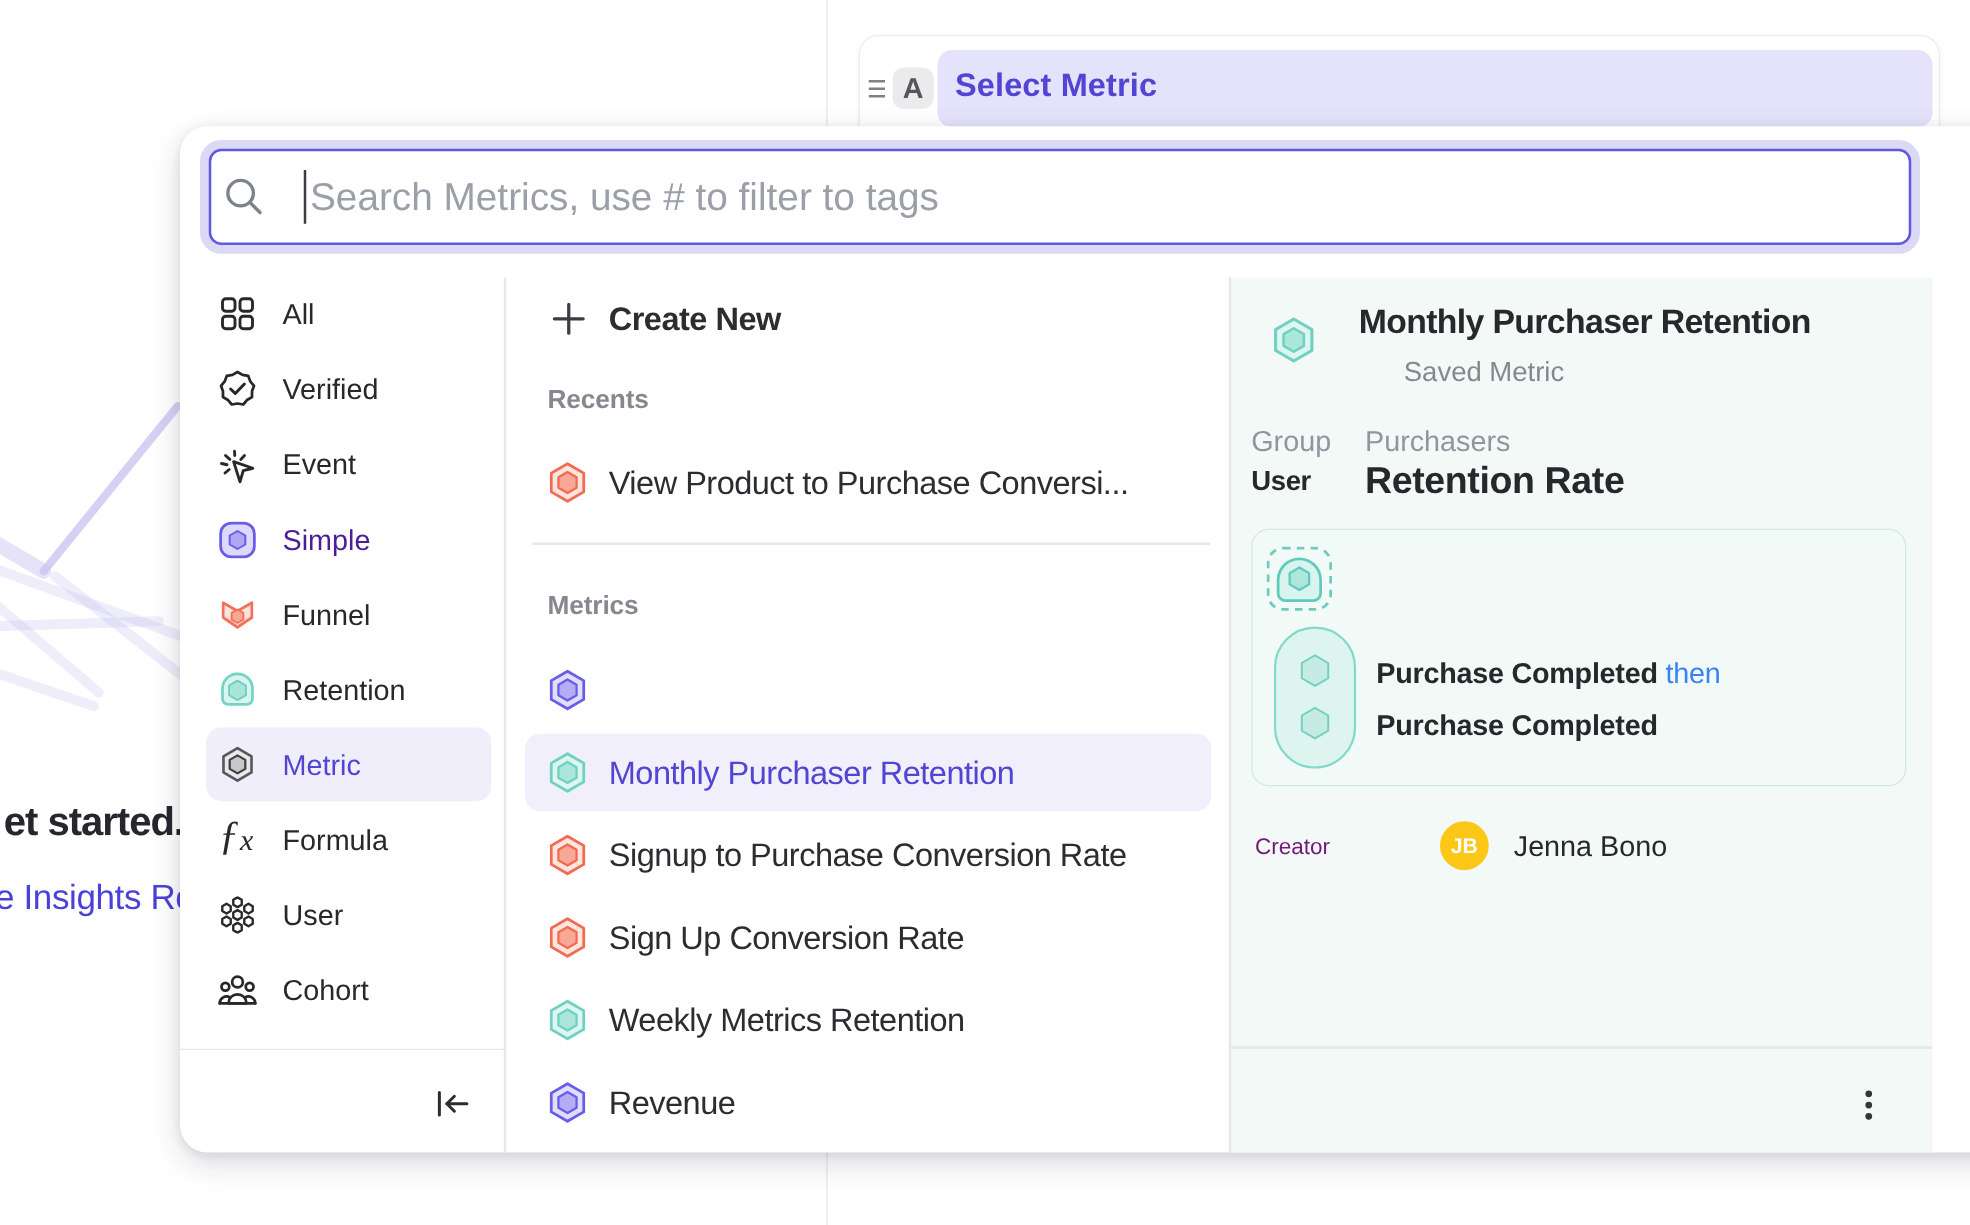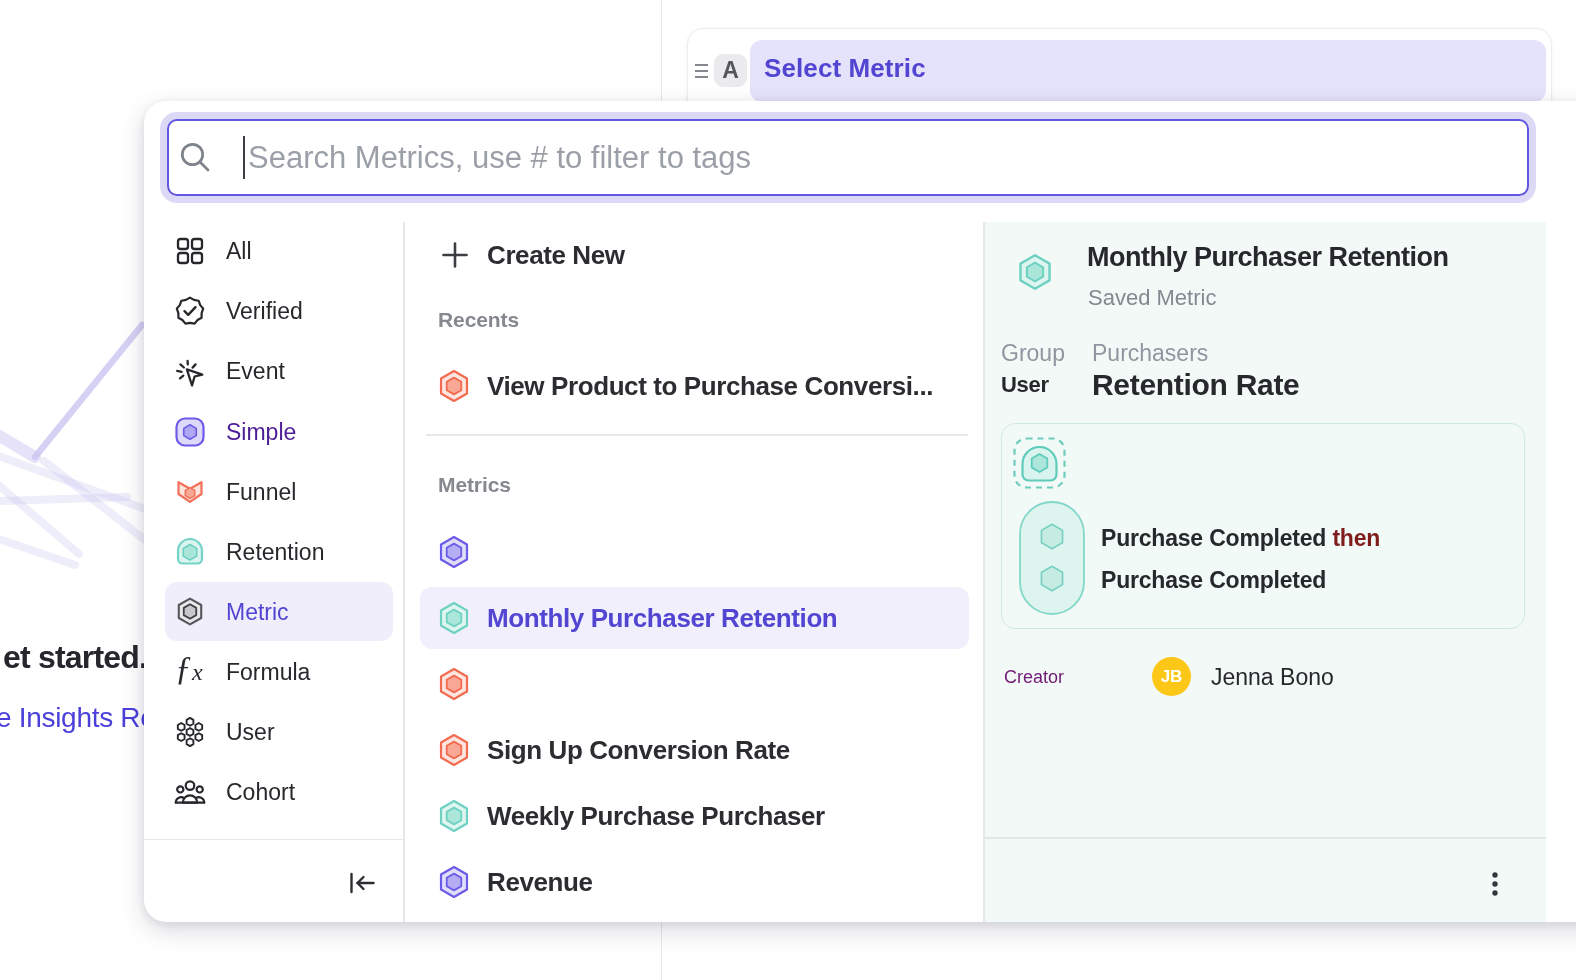--- a/index.html
+++ b/index.html
@@ -1,21 +1,21 @@
 <!DOCTYPE html>
 <html><head><meta charset="utf-8"><style>
 *{margin:0;padding:0;box-sizing:border-box}
 html,body{width:1576px;height:980px;background:#fff;overflow:hidden}
 body{font-family:"Liberation Sans",sans-serif;-webkit-font-smoothing:antialiased}
 #stage{position:relative;width:1576px;height:980px;background:#fff;overflow:hidden}
 .abs{position:absolute}
 .vline{position:absolute;width:1.5px;background:#e7e7ea}
 .txt{position:absolute;white-space:nowrap}
 .sbitem{position:absolute;left:79px;height:32px;line-height:32px;font-size:23px;font-weight:400;color:#26282c;letter-spacing:0}
-.mitem{position:absolute;left:340px;height:36px;line-height:36px;font-size:26px;font-weight:700;color:#2b2d31;letter-spacing:-0.4px}
+.mitem{position:absolute;left:340px;height:36px;line-height:36px;font-size:26px;font-weight:400;color:#2b2d31;letter-spacing:-0.4px}
 .lbl{position:absolute;left:291px;height:26px;line-height:26px;font-size:21px;font-weight:700;color:#85898f;letter-spacing:-0.1px}
 .hdiv{position:absolute;height:1.5px;background:#e7e7ea}
 </style></head><body>
 <div id="stage">
 
 <div class="vline" style="left:660.5px;top:0;height:980px"></div>
 <svg class="abs" style="left:0;top:0" width="200" height="620" viewBox="0 0 200 620">
 <g stroke="#c7c2f0" fill="none" stroke-linecap="round">
 <path d="M142,325 L35,457" stroke-width="6.5" stroke-opacity="0.75"></path>
 <path d="M35,457 L-4,434" stroke-width="12" stroke-opacity="0.45"></path>
@@ -157,57 +157,58 @@
         </svg>
 <svg class="abs" style="left:292px;top:500px" width="30" height="34" viewBox="0 0 30 34">
           <polygon points="15.00,2.00 27.99,9.50 27.99,24.50 15.00,32.00 2.01,24.50 2.01,9.50" fill="#def5f0" stroke="#6fd1c1" stroke-width="2.2" stroke-linejoin="round"></polygon>
           <polygon points="15.00,8.60 22.27,12.80 22.27,21.20 15.00,25.40 7.73,21.20 7.73,12.80" fill="#abe6da" stroke="#6fd1c1" stroke-width="1.8" stroke-linejoin="round"></polygon>
         </svg>
 <div class="mitem" style="top:499px;color:#5145d2">Monthly Purchaser Retention</div>
 <svg class="abs" style="left:292px;top:566px" width="30" height="34" viewBox="0 0 30 34">
           <polygon points="15.00,2.00 27.99,9.50 27.99,24.50 15.00,32.00 2.01,24.50 2.01,9.50" fill="#fce5df" stroke="#f26a50" stroke-width="2.2" stroke-linejoin="round"></polygon>
           <polygon points="15.00,8.60 22.27,12.80 22.27,21.20 15.00,25.40 7.73,21.20 7.73,12.80" fill="#f8a894" stroke="#f26a50" stroke-width="1.8" stroke-linejoin="round"></polygon>
         </svg>
+<div class="mitem" style="top:565px;color:#2b2d31">Signup to Purchase Conversion Rate</div>
 <svg class="abs" style="left:292px;top:632px" width="30" height="34" viewBox="0 0 30 34">
           <polygon points="15.00,2.00 27.99,9.50 27.99,24.50 15.00,32.00 2.01,24.50 2.01,9.50" fill="#fce5df" stroke="#f26a50" stroke-width="2.2" stroke-linejoin="round"></polygon>
           <polygon points="15.00,8.60 22.27,12.80 22.27,21.20 15.00,25.40 7.73,21.20 7.73,12.80" fill="#f8a894" stroke="#f26a50" stroke-width="1.8" stroke-linejoin="round"></polygon>
         </svg>
 <div class="mitem" style="top:631px;color:#2b2d31">Sign Up Conversion Rate</div>
 <svg class="abs" style="left:292px;top:698px" width="30" height="34" viewBox="0 0 30 34">
           <polygon points="15.00,2.00 27.99,9.50 27.99,24.50 15.00,32.00 2.01,24.50 2.01,9.50" fill="#def5f0" stroke="#6fd1c1" stroke-width="2.2" stroke-linejoin="round"></polygon>
           <polygon points="15.00,8.60 22.27,12.80 22.27,21.20 15.00,25.40 7.73,21.20 7.73,12.80" fill="#abe6da" stroke="#6fd1c1" stroke-width="1.8" stroke-linejoin="round"></polygon>
         </svg>
-<div class="mitem" style="top:697px;color:#2b2d31">Weekly Purchase Purchaser</div>
+<div class="mitem" style="top:697px;color:#2b2d31">Weekly Metrics Retention</div>
 <svg class="abs" style="left:292px;top:764px" width="30" height="34" viewBox="0 0 30 34">
           <polygon points="15.00,2.00 27.99,9.50 27.99,24.50 15.00,32.00 2.01,24.50 2.01,9.50" fill="#e1defa" stroke="#6a5ce9" stroke-width="2.2" stroke-linejoin="round"></polygon>
           <polygon points="15.00,8.60 22.27,12.80 22.27,21.20 15.00,25.40 7.73,21.20 7.73,12.80" fill="#b5adf4" stroke="#6a5ce9" stroke-width="1.8" stroke-linejoin="round"></polygon>
         </svg>
 <div class="mitem" style="top:763px;color:#2b2d31">Revenue</div>
 <svg class="abs" style="left:871px;top:152px" width="34" height="38" viewBox="0 0 30 34">
           <polygon points="15.00,2.00 27.99,9.50 27.99,24.50 15.00,32.00 2.01,24.50 2.01,9.50" fill="#def5f0" stroke="#6fd1c1" stroke-width="2.2" stroke-linejoin="round"></polygon>
           <polygon points="15.00,8.60 22.27,12.80 22.27,21.20 15.00,25.40 7.73,21.20 7.73,12.80" fill="#abe6da" stroke="#6fd1c1" stroke-width="1.8" stroke-linejoin="round"></polygon>
         </svg>
 <div class="txt" style="left:940px;top:138px;height:36px;line-height:36px;font-size:27px;font-weight:700;color:#26282c;letter-spacing:-0.5px">Monthly Purchaser Retention</div>
-<div class="txt" style="left:941px;top:182px;height:30px;line-height:30px;font-size:22px;color:#84888f">Saved Metric</div>
+<div class="txt" style="left:976px;top:182px;height:30px;line-height:30px;font-size:22px;color:#84888f">Saved Metric</div>
 <div class="txt" style="left:854px;top:238px;height:28px;line-height:28px;font-size:23px;color:#9096a0">Group</div>
 <div class="txt" style="left:945px;top:238px;height:28px;line-height:28px;font-size:23px;color:#9096a0">Purchasers</div>
 <div class="txt" style="left:854px;top:270px;height:28px;line-height:28px;font-size:22px;font-weight:700;color:#26282c;letter-spacing:-0.3px">User</div>
 <div class="txt" style="left:945px;top:270px;height:28px;line-height:28px;font-size:30px;font-weight:700;color:#26282c;letter-spacing:-0.3px">Retention Rate</div>
 <div class="abs" style="left:854px;top:322px;width:524px;height:206px;background:#f1faf7;border:1.5px solid #cfeae1;border-radius:14px"></div>
 <svg class="abs" style="left:866px;top:336px" width="53" height="52" viewBox="0 0 53 52">
 <rect x="1.5" y="1.5" width="50" height="49" rx="12" fill="none" stroke="#6fccbd" stroke-width="2.2" stroke-dasharray="6 5"></rect>
 <path d="M9.5,27 a17,17 0 0 1 34,0 L43.5,37.5 a6,6 0 0 1 -6,6 L15.5,43.5 a6,6 0 0 1 -6,-6 Z" fill="#d9f3ee" stroke="#5ecbbb" stroke-width="2.2" stroke-linejoin="round"></path>
 <polygon points="26.50,17.00 34.29,21.50 34.29,30.50 26.50,35.00 18.71,30.50 18.71,21.50" fill="#ade7db" stroke="#5ecbbb" stroke-width="1.8" stroke-linejoin="round"></polygon>
 </svg>
 <svg class="abs" style="left:872px;top:400px" width="66" height="114" viewBox="0 0 66 114">
 <rect x="1" y="1" width="64" height="112" rx="32" fill="#def4ef" stroke="#82d8c9" stroke-width="1.8"></rect>
 <polygon points="33.00,23.30 43.57,29.40 43.57,41.60 33.00,47.70 22.43,41.60 22.43,29.40" fill="#c5ebe2" stroke="#74d0c0" stroke-width="1.6" stroke-linejoin="round"></polygon>
 <polygon points="33.00,65.30 43.57,71.40 43.57,83.60 33.00,89.70 22.43,83.60 22.43,71.40" fill="#c5ebe2" stroke="#74d0c0" stroke-width="1.6" stroke-linejoin="round"></polygon>
 </svg>
-<div class="txt" style="left:954px;top:420px;height:34px;line-height:34px;font-size:23px;font-weight:700;color:#26282c;letter-spacing:-0.2px">Purchase Completed <span style="font-weight:700;color:#7f1d1d">then</span></div>
+<div class="txt" style="left:954px;top:420px;height:34px;line-height:34px;font-size:23px;font-weight:700;color:#26282c;letter-spacing:-0.2px">Purchase Completed <span style="font-weight:400;color:#3b82f6">then</span></div>
 <div class="txt" style="left:954px;top:462px;height:34px;line-height:34px;font-size:23px;font-weight:700;color:#26282c;letter-spacing:-0.2px">Purchase Completed</div>
 <div class="txt" style="left:857px;top:561px;height:30px;line-height:30px;font-size:18px;color:#701a75">Creator</div>
 <div class="abs" style="left:1005px;top:556px;width:39px;height:39px;background:#fdc717;border-radius:50%;text-align:center;line-height:39px;font-size:17px;font-weight:700;color:#fff">JB</div>
 <div class="txt" style="left:1064px;top:560px;height:32px;line-height:32px;font-size:23px;color:#26282c">Jenna Bono</div>
 <div class="hdiv" style="left:837px;top:736px;width:562px;background:#e2e8e5"></div>
 <svg class="abs" style="left:1342px;top:770px" width="12" height="27" viewBox="0 0 12 27">
           <g fill="#33363b">
             <circle cx="6" cy="4" r="2.7"></circle>
             <circle cx="6" cy="13" r="2.7"></circle>
             <circle cx="6" cy="22" r="2.7"></circle>

